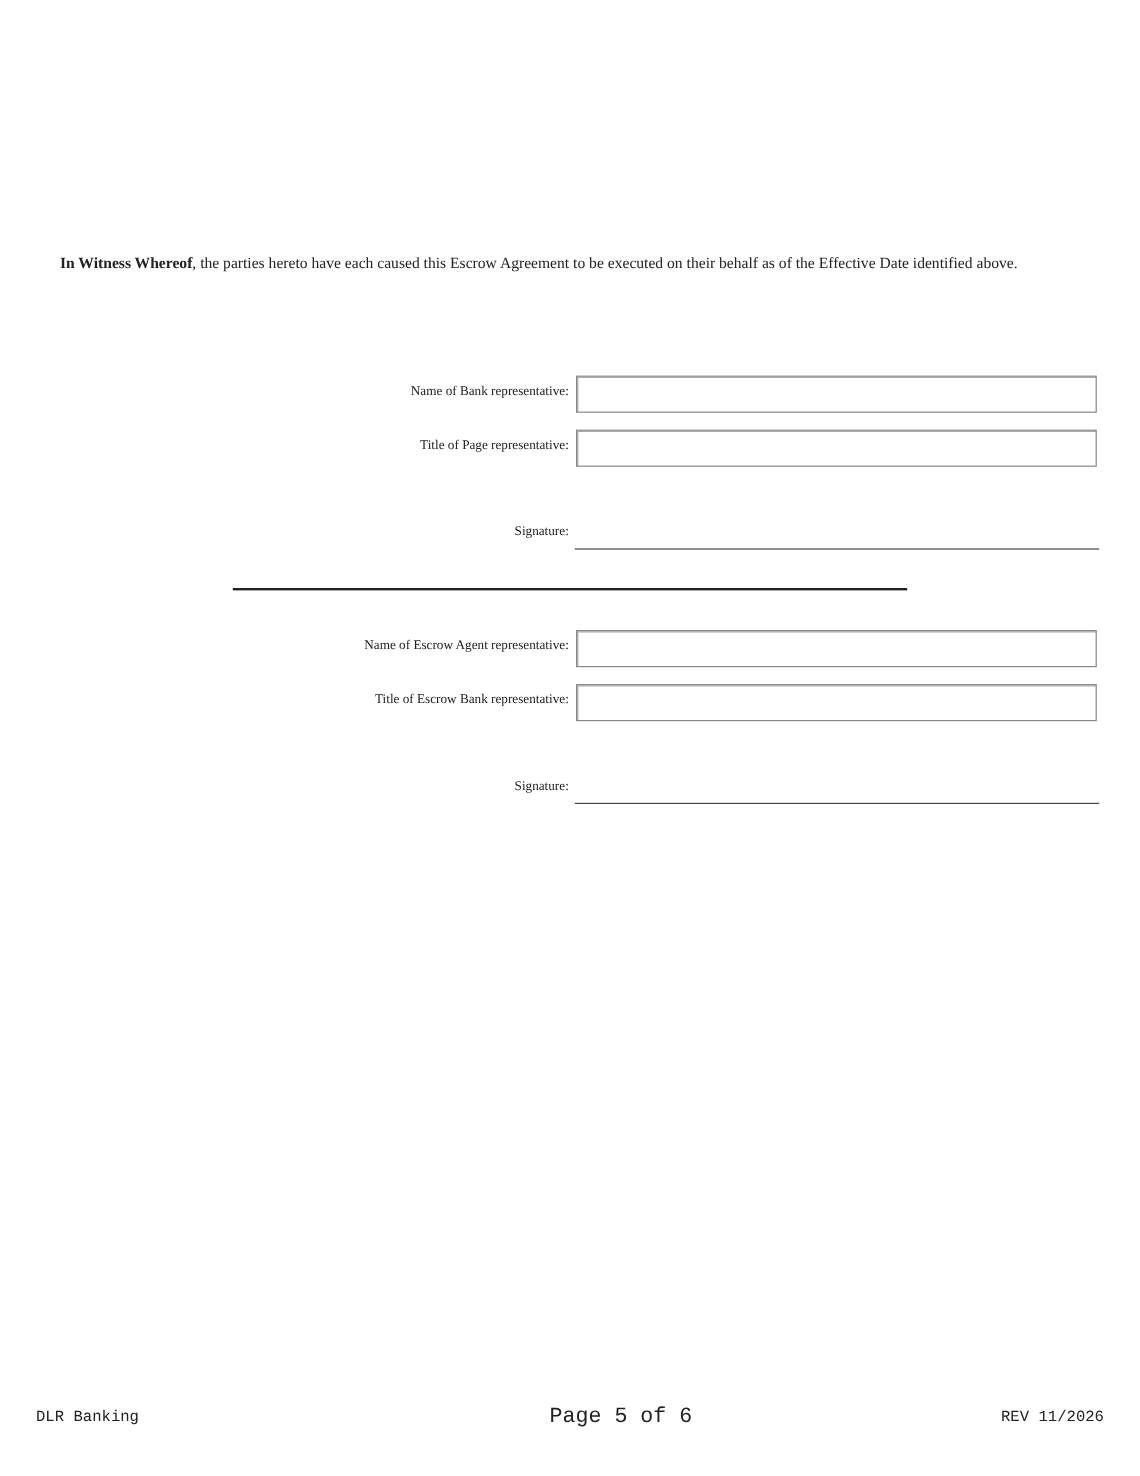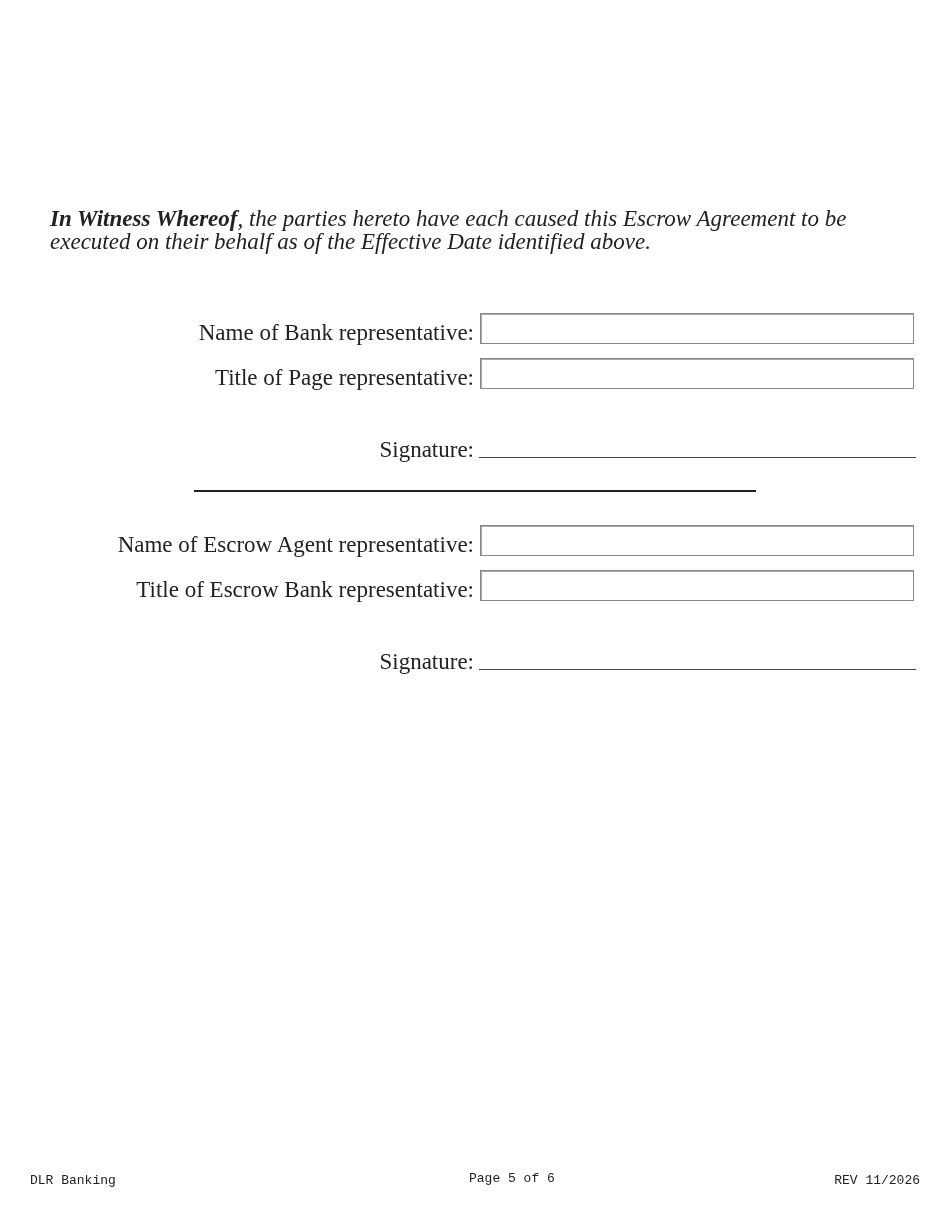--- a/index.html
+++ b/index.html
@@ -1,21 +1,21 @@
 <!DOCTYPE html>
 <html><head>
 <meta charset="utf-8">
 <style>
   html, body { margin: 0; padding: 0; background: #ffffff; }
   body { width: 950px; height: 1230px; position: relative; overflow: hidden;
          font-family: "Liberation Serif", serif; color: #222; }
   .para { position: absolute; left: 50px; top: 207px; width: 870px;
-          font-size: 23px; line-height: 23px; font-style: italic; }
+          font-size: 13px; line-height: 23px; }
   .para b { font-weight: bold; }
-  .label { position: absolute; right: 476px; font-size: 23px; white-space: nowrap; text-align: left; }
+  .label { position: absolute; right: 476px; font-size: 11px; white-space: nowrap; text-align: left; }
   .field { position: absolute; left: 480px; width: 434px; height: 31px;
            border: 1px solid #888; box-shadow: inset 1px 1px 0 #aaa; background: #fff; box-sizing: border-box;
            font-family: "Liberation Serif", serif; font-size: 16px; padding: 0 6px; outline: none; }
   .sigline { position: absolute; left: 479px; width: 437px; border-bottom: 1px solid #444; height: 0; }
   .divider { position: absolute; left: 194px; top: 490px; width: 562px; height: 0; border-top: 2px solid #222; }
   .footer { position: absolute; top: 1173px; font-size: 13px; font-family: Liberation Mono, monospace; }
 </style>
 </head>
 <body>
 
@@ -35,14 +35,14 @@
 <span class="label" style="top:532px">Name of Escrow Agent representative:</span>
 <input class="field" style="top: 525px;" type="text" value="">
 
 <span class="label" style="top:577px">Title of Escrow Bank representative:</span>
 <input class="field" style="top: 570px;" type="text" value="">
 
 <span class="label" style="top:649px">Signature:</span>
 <div class="sigline" style="top:669px"></div>
 
 <span class="footer" style="left:30px">DLR Banking</span>
-<span class="footer" style="left:469px; top:1171px; font-size:13px">Page 5 of 6</span>
+<span class="footer" style="left:458px; top:1171px; font-size:18px">Page 5 of 6</span>
 <span class="footer" style="right:30px">REV 11/2026</span>
 
 </body></html>

